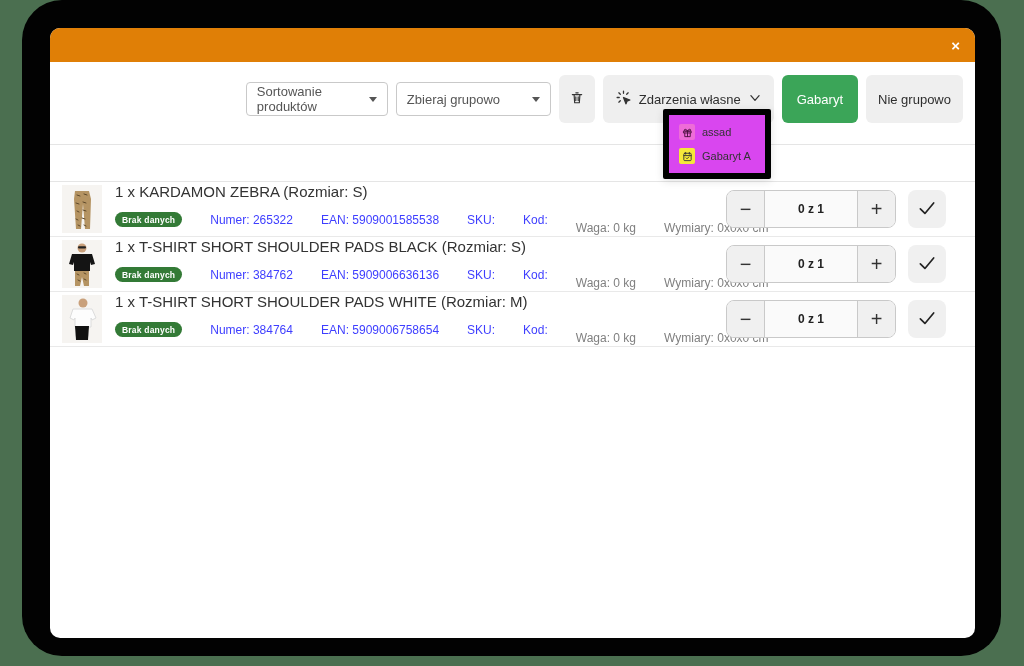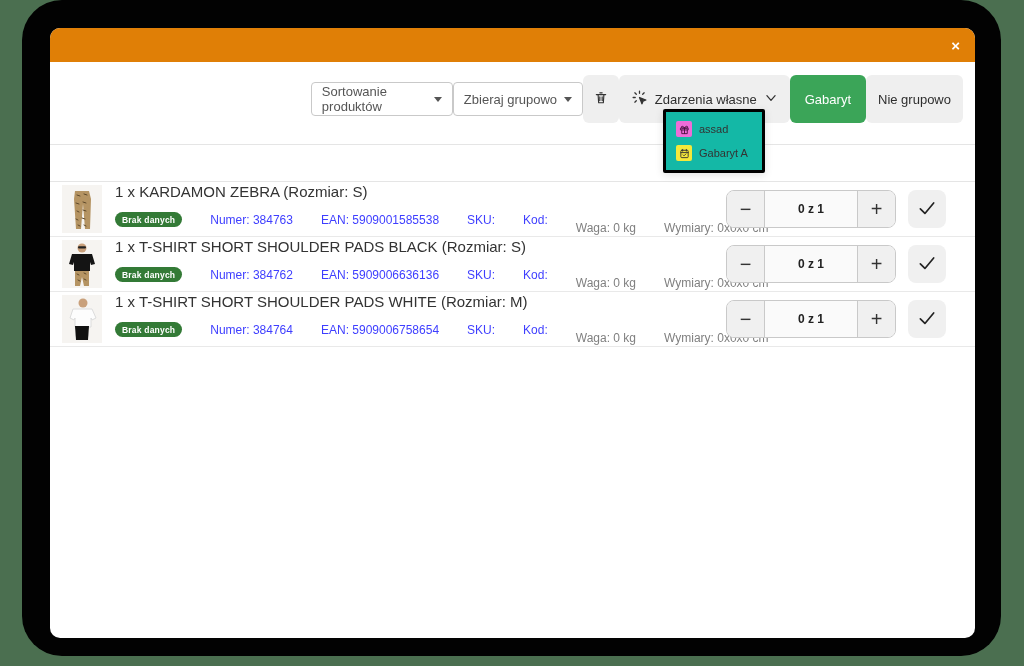--- a/index.html
+++ b/index.html
@@ -19,46 +19,46 @@
   .modal-header {
     height:34px; background:var(--header-orange, #E07F06);
     border-radius:10px 10px 0 0; position:relative;
   }
   .close-btn {
     position:absolute; right:15px; top:50%; transform:translateY(-50%);
     color:#fff; font-size:15px; font-weight:700; line-height:1; cursor:pointer;
   }
   .toolbar {
     display:flex; justify-content:flex-end; align-items:center;
-    padding:13px 12px 12px 0;
+    gap:8px; padding:13px 12px 12px 0;
   }
   .select {
     height:34px; box-sizing:border-box; border:1px solid #c9c9c9; border-radius:4px;
     background:#fff; display:flex; align-items:center; justify-content:space-between;
     padding:0 10px; font-size:13px; color:#555; cursor:pointer;
   }
   .select.sort { width:142px; }
-  .select.group { width:130px; }
+  .select.group { width:155px; }
   .caret {
     width:0; height:0; border-left:4px solid transparent;
     border-right:4px solid transparent; border-top:5px solid #555; margin-left:6px;
   }
   .btn {
     height:48px; border:none; border-radius:6px; display:flex; align-items:center;
     justify-content:center; font-size:13px; cursor:pointer; font-family:inherit;text-align:right;
   }
   .btn-gray { background:#efefef; color:#2e2e2e; }
   .btn-icon { width:36px; }
   .btn-events { gap:7px; padding:0 12px; }
   .btn-green { background:var(--collected-green, #3BA558); color:#fff; padding:0 15px; }
   .btn-not { padding:0 12px; }
 
   .events-menu {
-    position:absolute; left:613px; top:81px; background:#14b8a6;
-    border:3px solid #000000; box-shadow:0 2px 8px rgba(0,0,0,.12);
+    position:absolute; left:613px; top:81px; background:#d946ef;
+    border:6px solid #000000; box-shadow:0 2px 8px rgba(0,0,0,.12);
     border-radius:2px; padding:5px 0; z-index:5; min-width:80px;
   }
   .menu-item { display:flex; align-items:center; gap:7px; padding:4px 14px 4px 10px; cursor:pointer; }
   .menu-icon {
     width:16px; height:16px; border-radius:2px; flex:none;
     display:flex; align-items:center; justify-content:center;
   }
   .menu-icon.gift { background:var(--menu-gift-bg, #EE6CD8); }
   .menu-icon.cal  { background:var(--menu-calendar-bg, #F5E93A); }
   .menu-label { font-size:11px; color:#333; white-space:nowrap; }
@@ -179,21 +179,21 @@
             <path d="M13 6h14l2 8-1 30h-5l-2-25-2 25h-5L12 14z" fill="#b59463"></path>
             <g stroke="#5f4a2c" stroke-width="1" stroke-linecap="round">
               <path d="M15 10l3 1M22 9l3 1M14 18l3 1M21 17l3 1M15 26l2 1M21 25l3 1M14 34l2 1M20 33l3 1M16 40l2 1M22 40l2 1"></path>
             </g>
           </svg>
       </span>
       <div class="row-info">
         <div class="row-title">1 x KARDAMON ZEBRA (Rozmiar: S)</div>
         <div class="row-details">
           <span class="badge">Brak danych</span>
-          <span class="detail-blue">Numer: 384763</span>
+          <span class="detail-blue">Numer: 265322</span>
           <span class="detail-blue">EAN: 5909001585538</span>
           <span class="detail-blue">SKU:</span>
           <span class="detail-blue">Kod:</span>
           <span class="detail-gray">Waga: 0 kg</span>
           <span class="detail-gray">Wymiary: 0x0x0 cm</span>
         </div>
       </div>
       <div class="row-controls">
         <div class="stepper">
           <button class="step-btn step-minus">−</button>

